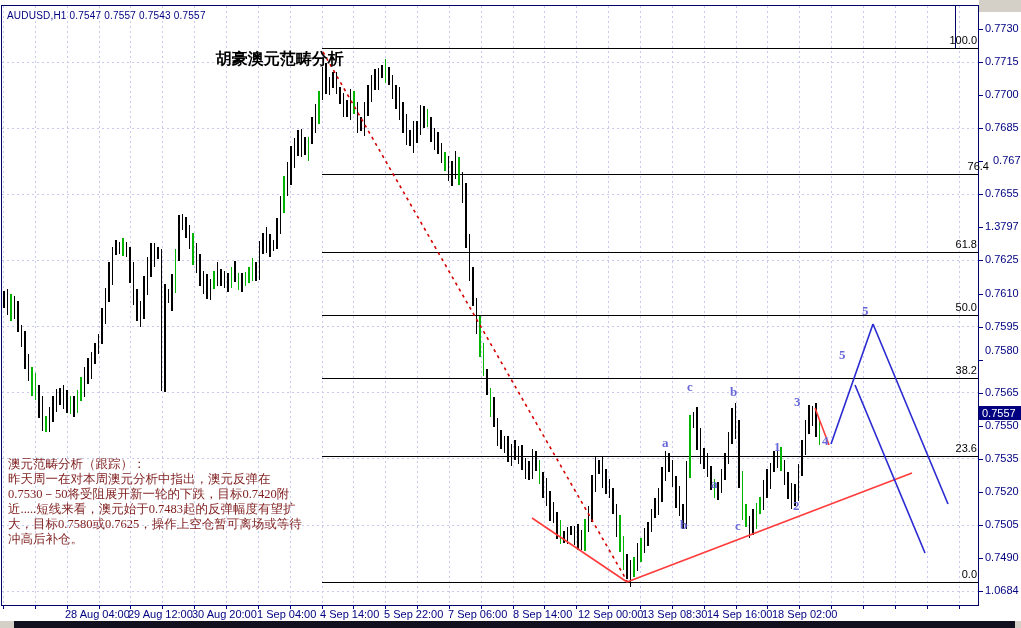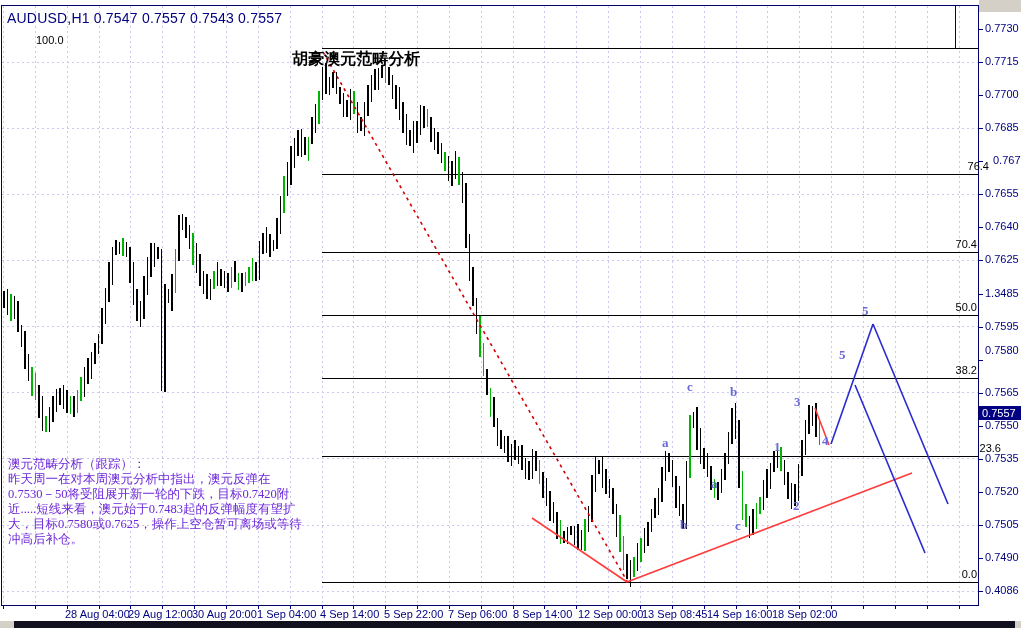--- a/index.html
+++ b/index.html
@@ -1,24 +1,24 @@
 <!DOCTYPE html>
 <html><head>
 <meta charset="utf-8">
 <style>
   html,body{margin:0;padding:0;background:#fff;}
   #stage{position:relative;width:1021px;height:628px;background:#ffffff;overflow:hidden;
          font-family:"Liberation Sans",sans-serif;}
   #chart-svg{position:absolute;left:0;top:0;}
   .abs{position:absolute;white-space:nowrap;}
   #title-row{left:7px;top:6px;display:flex;align-items:flex-start;}
-  #symbol-info{color:#000080;font-size:14px;letter-spacing:0.2px;padding-top:4px;}
+  #symbol-info{color:#000080;font-size:10px;letter-spacing:0.2px;padding-top:4px;}
   #main-title{color:#000000;font-size:16px;font-weight:bold;margin-left:10px;
               font-family:"Liberation Serif",serif;margin-top:43px;}
-  .analysis{color:#6d28d9;font-size:12.5px;line-height:15px;white-space:pre-line;
+  .analysis{color:#7f1d1d;font-size:12.5px;line-height:15px;white-space:pre-line;
             font-family:"Liberation Serif",serif;}
   #analysis-1{left:8px;top:457px;}
   #analysis-2{left:8px;top:563px;}
   .price-tick{position:absolute;left:985px;color:#000080;font-size:11px;}
   .fib-label{position:absolute;color:#000000;font-size:11px;}
   .time-label{position:absolute;top:608px;color:#000080;font-size:11px;}
   .wave-label{position:absolute;color:#6868d8;font-size:13px;font-weight:bold;
               font-family:"Liberation Serif",serif;}
   #price-badge{left:979px;top:406px;width:42px;height:14px;background:#000080;color:#ffffff;
                font-size:11px;text-align:left;padding-left:3px;line-height:14px;}
@@ -384,54 +384,54 @@
 大，目标0.7580或0.7625，操作上空仓暂可离场或等待
 冲高后补仓。</div>
 
   <div id="price-ticks">
       <div class="price-tick" style="top: 22px;">0.7730</div>
       <div class="price-tick" style="top: 55px;">0.7715</div>
       <div class="price-tick" style="top: 88px;">0.7700</div>
       <div class="price-tick" style="top: 121px;">0.7685</div>
       <div class="price-tick" style="top: 154px; padding-left: 8px;">0.7670</div>
       <div class="price-tick" style="top: 187px;">0.7655</div>
-      <div class="price-tick" style="top: 220px;">0.7640</div>
+      <div class="price-tick" style="top: 220px;">1.3797</div>
       <div class="price-tick" style="top: 253px;">0.7625</div>
-      <div class="price-tick" style="top: 287px;">1.3485</div>
+      <div class="price-tick" style="top: 287px;">0.7610</div>
       <div class="price-tick" style="top: 320px;">0.7595</div>
       <div class="price-tick" style="top: 344px; text-align: center;">0.7580</div>
       <div class="price-tick" style="top: 386px;">0.7565</div>
       <div class="price-tick" style="top: 419px;">0.7550</div>
       <div class="price-tick" style="top: 452px;">0.7535</div>
       <div class="price-tick" style="top: 485px;">0.7520</div>
       <div class="price-tick" style="top: 518px;">0.7505</div>
       <div class="price-tick" style="top: 551px;">0.7490</div>
-      <div class="price-tick" style="top: 584px;">0.4086</div>
+      <div class="price-tick" style="top: 584px;">1.0684</div>
     </div>
   <div id="fib-labels">
-      <div class="fib-label" style="top: 34px; left: 0px; width: 851px; text-align: left; margin-left: 36px;">100.0</div>
+      <div class="fib-label" style="top: 34px; left: 0px; width: 977px; text-align: right;">100.0</div>
       <div class="fib-label" style="top: 160px; left: 12px; width: 977px; text-align: right;">76.4</div>
-      <div class="fib-label" style="top: 238px; left: 0px; width: 977px; text-align: right;">70.4</div>
+      <div class="fib-label" style="top: 238px; left: 0px; width: 977px; text-align: right;">61.8</div>
       <div class="fib-label" style="top: 301px; left: 0px; width: 977px; text-align: right;">50.0</div>
       <div class="fib-label" style="top: 364px; left: 0px; width: 977px; text-align: right;">38.2</div>
-      <div class="fib-label" style="top: 442px; left: 0px; width: 977px; text-align: right; margin-left: 24px;">23.6</div>
+      <div class="fib-label" style="top: 442px; left: 0px; width: 977px; text-align: right;">23.6</div>
       <div class="fib-label" style="top: 568px; left: 0px; width: 977px; text-align: right;">0.0</div>
     </div>
   <div id="time-labels">
       <div class="time-label" style="left: 1px; margin-top: 12px;">24 Aug 2006</div>
       <div class="time-label" style="left: 65px;">28 Aug 04:00</div>
       <div class="time-label" style="left: 128px;">29 Aug 12:00</div>
       <div class="time-label" style="left: 192px;">30 Aug 20:00</div>
       <div class="time-label" style="left: 257px;">1 Sep 04:00</div>
       <div class="time-label" style="left: 320px;">4 Sep 14:00</div>
       <div class="time-label" style="left: 384px;">5 Sep 22:00</div>
       <div class="time-label" style="left: 448px;">7 Sep 06:00</div>
       <div class="time-label" style="left: 513px;">8 Sep 14:00</div>
       <div class="time-label" style="left: 578px;">12 Sep 00:00</div>
-      <div class="time-label" style="left: 642px;">13 Sep 08:45</div>
+      <div class="time-label" style="left: 642px;">13 Sep 08:30</div>
       <div class="time-label" style="left: 707px;">14 Sep 16:00</div>
       <div class="time-label" style="left: 772px;">18 Sep 02:00</div>
     </div>
   <div id="wave-labels">
       <div class="wave-label" style="left: 662px; top: 435px;">a</div>
       <div class="wave-label" style="left: 680px; top: 517px;">b</div>
       <div class="wave-label" style="left: 687px; top: 379px;">c</div>
       <div class="wave-label" style="left: 711px; top: 476px;">a</div>
       <div class="wave-label" style="left: 730px; top: 384px;">b</div>
       <div class="wave-label" style="left: 735px; top: 518px;">c</div>

